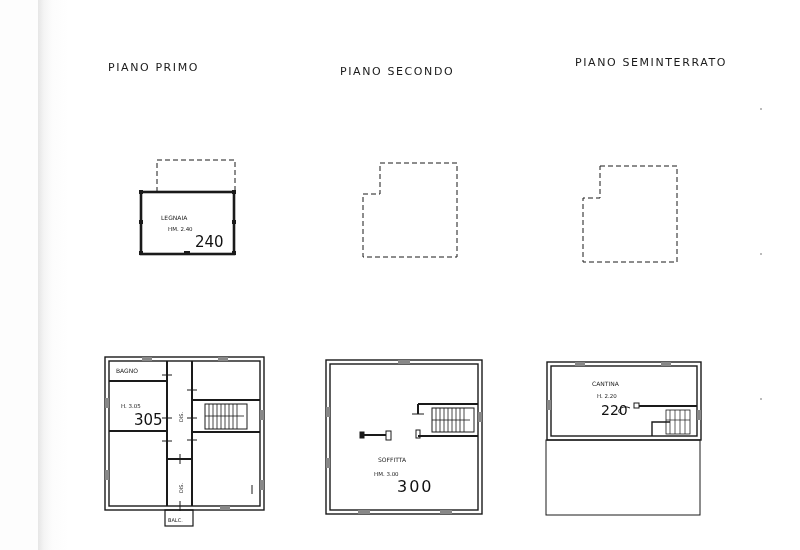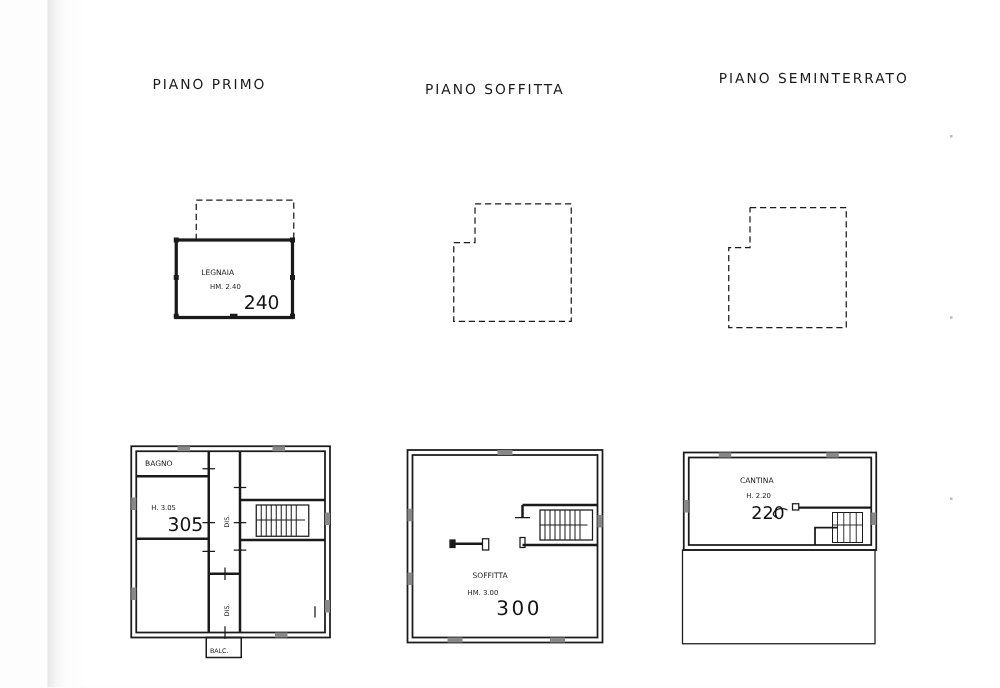--- a/index.html
+++ b/index.html
@@ -9,22 +9,22 @@
   svg.plan { position:absolute; left:0; top:0; }
   .lbl { font-family:"DejaVu Sans", sans-serif; fill:#1a1a1a; }
   .hand { font-family:"DejaVu Sans", sans-serif; fill:#111; }
   .speck { position:absolute; width:2px; height:2px; background:#bbb; }
 </style>
 </head>
 <body>
 
 <div class="page"></div>
 
-<div class="title" style="left:122px;top:61px;">PIANO PRIMO</div>
-<div class="title" style="left:340px;top:65px;">PIANO SOFFITTA</div>
+<div class="title" style="left:108px;top:61px;">PIANO PRIMO</div>
+<div class="title" style="left:340px;top:65px;">PIANO SECONDO</div>
 <div class="title" style="left:575px;top:56px;">PIANO SEMINTERRATO</div>
 
 <svg class="plan" width="800" height="550" viewBox="0 0 800 550">
 
   <g stroke="#1a1a1a" fill="none">
     <polyline points="157,192 157,160 235,160 235,192" stroke-width="1" stroke-dasharray="5,3"></polyline>
     <rect x="141" y="192" width="93" height="62" stroke-width="2.6"></rect>
     <rect x="139" y="190" width="4" height="4" fill="#1a1a1a" stroke="none"></rect>
     <rect x="232" y="190" width="4" height="4" fill="#1a1a1a" stroke="none"></rect>
     <rect x="139" y="251" width="4" height="4" fill="#1a1a1a" stroke="none"></rect>

